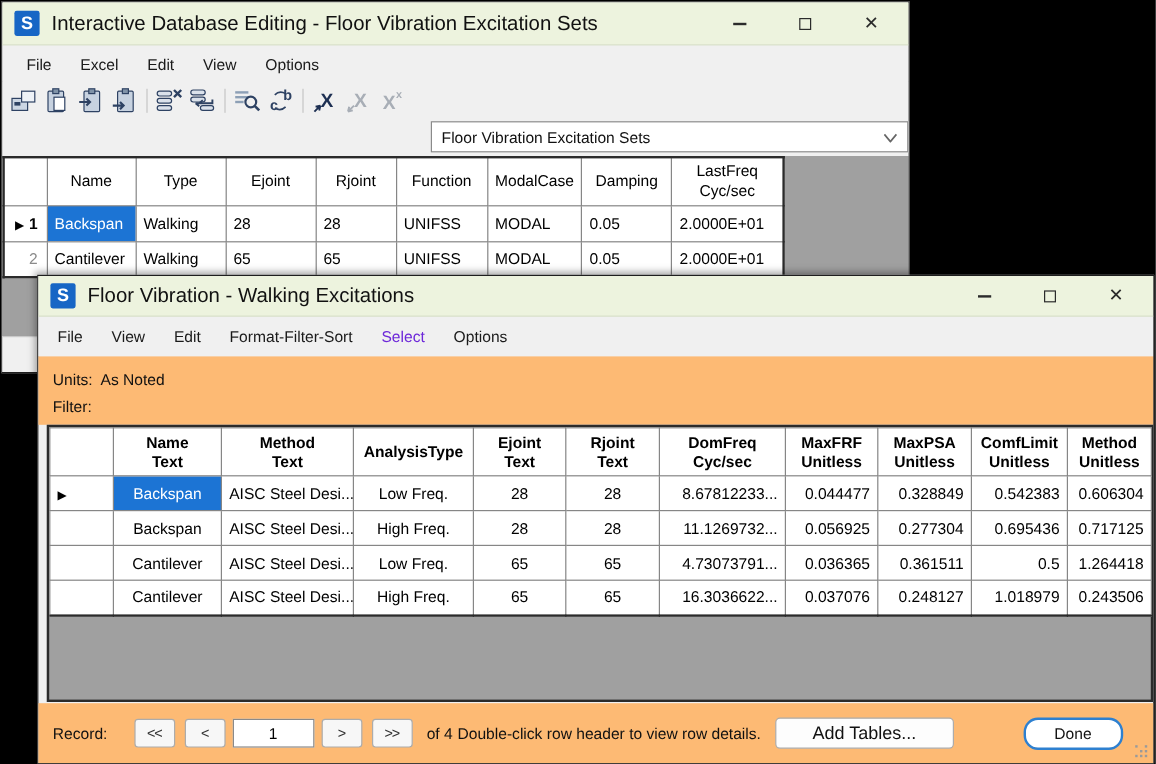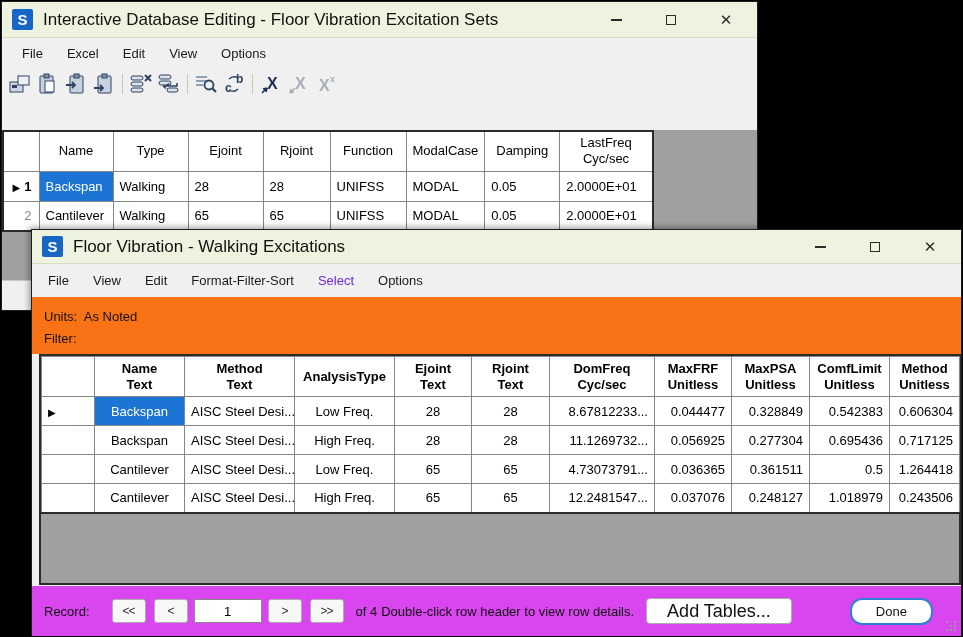--- a/index.html
+++ b/index.html
@@ -50,35 +50,35 @@
   #grid1 td.rowhdr { text-align: right; padding-right: 7px; }
   #grid2 th { height: 40px; font-weight: bold; }
   #grid2 td { height: 29px; }
   .hdr-line { display: block; line-height: 16px; }
   th.bold { font-weight: bold; }
   td.sel { background: #1c74d4; color: #fff; }
   .marker { color: #000; font-size: 10px; margin-right: 4px; }
   .num-dim { color: #8a8a8a; }
   .al-c { text-align: center; } .al-l { text-align: left; } .al-r { text-align: right; }
 
-  .units-area { position: relative; height: 57px; background: #f97316; font-size: 13px; color: #111; }
+  .units-area { position: relative; height: 57px; background: #fdba74; font-size: 13px; color: #111; }
   .units-line { position: absolute; left: 12px; top: 12px; }
   .filter-line { position: absolute; left: 12px; top: 34px; }
 
   .grid2-frame { position: absolute; left: 7px; top: 124px; width: 922px; height: 231px; background: #a0a0a0; border: 2px solid #2b2b2b; }
   #grid2 { width: 918px; border-bottom: 2px solid #2b2b2b; }
 
-  .record-bar { position: absolute; left: 0; bottom: 0; width: 929px; height: 50px; background: #d946ef;
+  .record-bar { position: absolute; left: 0; bottom: 0; width: 929px; height: 50px; background: #fdba74;
                 display: flex; align-items: center; font-size: 13px; color: #111; padding: 0 12px; }
   .nav-btn { width: 34px; height: 24px; background: #f7f7f7; border: 1px solid #acacac; border-radius: 3px;
              font-size: 12px; color: #333; display: flex; align-items: center; justify-content: center; letter-spacing: -1px; }
   .rec-input { width: 68px; height: 24px; border: 1px solid #8a8a8a; text-align: center; font-size: 13px;
                font-family: "Liberation Sans", sans-serif; background: #fff; }
-  .btn-plain { height: 26px; background: #fdfdfd; border: 1px solid #acacac; border-radius: 4px; font-size: 18px;
-               color: #111; padding: 0 20px; display: flex; align-items: center; justify-content: center; text-align: right; }
+  .btn-plain { height: 26px; background: #fdfdfd; border: 1px solid #acacac; border-radius: 4px; font-size: 15px;
+               color: #111; padding: 0 30px; display: flex; align-items: center; justify-content: center; text-align: right; }
   .btn-default { height: 27px; background: #fff; border: 2px solid #2e80d0; border-radius: 12px; font-size: 13px;
                  color: #111; padding: 0 24px; display: flex; align-items: center; justify-content: center; }
   .grip { position: absolute; right: 3px; bottom: 3px; width: 12px; height: 12px; }
   .grip i { position: absolute; left: 0; top: 0; width: 2px; height: 2px; background: #9a9a9a;
             box-shadow: 8px 0 0 #9a9a9a, 4px 4px 0 #9a9a9a, 8px 4px 0 #9a9a9a, 0 8px 0 #9a9a9a, 4px 8px 0 #9a9a9a, 8px 8px 0 #9a9a9a; }
 </style>
 </head>
 <body>
 
 <div id="canvas">
@@ -185,20 +185,28 @@
           </svg>
         </span>
       <span class="tb-icon">
           <svg width="24" height="24" viewBox="0 0 24 24">
             <text x="4" y="19" font-size="16" font-weight="bold" fill="#a8aeb6" font-family="Liberation Sans, sans-serif">X</text>
             <text x="15" y="10" font-size="9" font-weight="bold" fill="#a8aeb6" font-family="Liberation Sans, sans-serif">x</text>
           </svg>
         </span>
     </div>
 
+    <div class="dd-row1">
+      <div class="combo" id="combo1">
+        <span>Floor Vibration Excitation Sets</span>
+        <span><svg width="12" height="8" viewBox="0 0 12 8">
+              <polyline points="1,1 6,7 11,1" fill="none" stroke="#666" stroke-width="1.4"></polyline>
+            </svg></span>
+      </div>
+    </div>
 
     <div class="client1">
       <table class="grid" id="grid1">
         <colgroup>
           <col style="width:36px">
             <col style="width:74px">
             <col style="width:75px">
             <col style="width:75px">
           <col style="width:67px">
             <col style="width:76px">
@@ -400,21 +408,21 @@
           <td class="al-r">0.5</td>
           <td class="al-r">1.264418</td>
         </tr>
         <tr>
           <td></td>
           <td class="al-c">Cantilever</td>
           <td class="al-l">AISC Steel Desi...</td>
           <td class="al-c">High Freq.</td>
           <td class="al-c">65</td>
           <td class="al-c">65</td>
-          <td class="al-r">12.2481547...</td>
+          <td class="al-r">16.3036622...</td>
           <td class="al-r">0.037076</td>
           <td class="al-r">0.248127</td>
           <td class="al-r">1.018979</td>
           <td class="al-r">0.243506</td>
         </tr>
       </tbody>
         </table>
     </div>
 
     <div class="record-bar">

